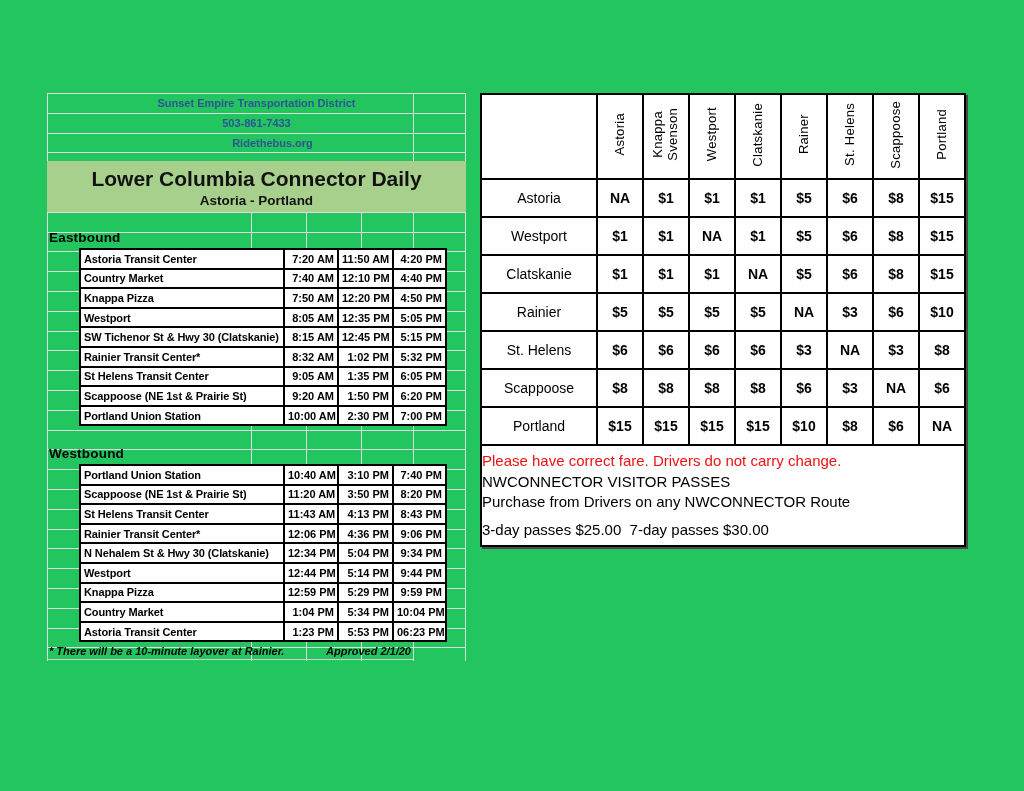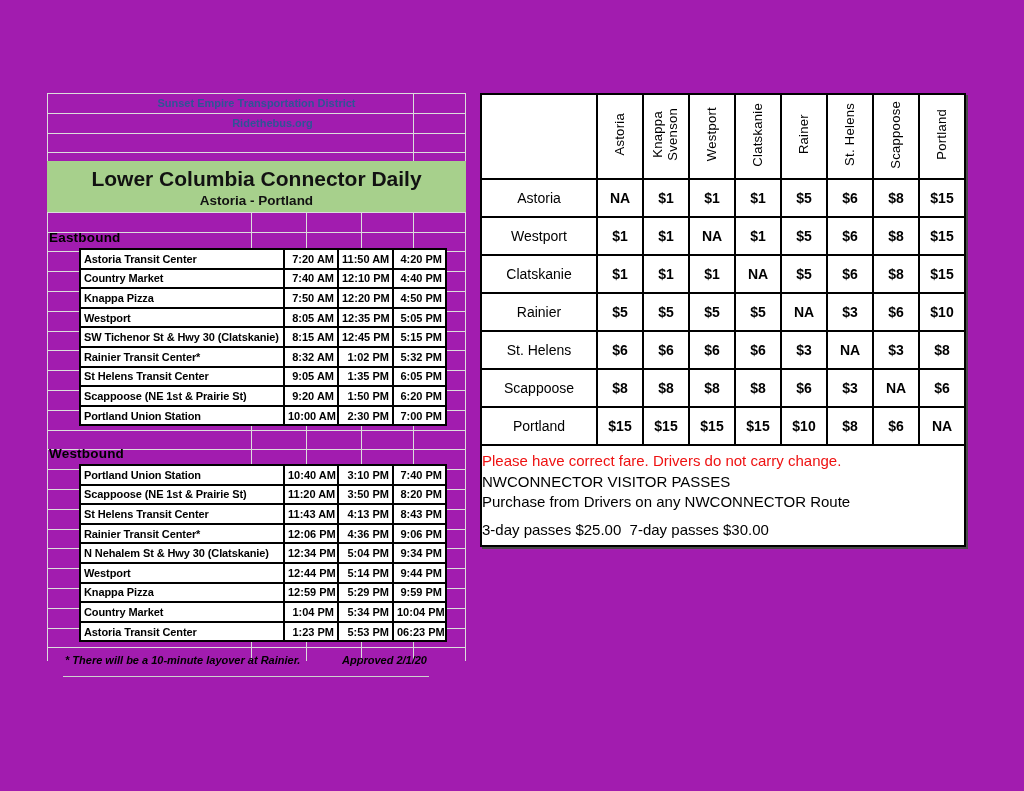--- a/index.html
+++ b/index.html
@@ -1,17 +1,17 @@
 <!DOCTYPE html>
 <html><head>
 <meta charset="utf-8">
 <style>
   html,body{margin:0;padding:0;background:#ffffff;}
   body{width:1024px;height:791px;overflow:hidden;font-family:"Liberation Sans",sans-serif;position:relative;}
-  .page{position:absolute;left:0;top:0;width:1024px;height:791px;background:#a21caf;}
+  .page{position:absolute;left:0;top:0;width:1024px;height:791px;background:#22c55e;}
 
   
   .left-panel{position:absolute;left:47px;top:93px;width:419px;height:567px;
     background-image:repeating-linear-gradient(to bottom,transparent 0 18.8px,#dcdcdc 18.8px 19.8px);
     border-top:1px solid #dcdcdc;}
   .vline{position:absolute;top:0;bottom:0;width:1px;background:#dcdcdc;z-index:1;}
   .vline.partial{top:118px;}
   .v0{left:0;} .v1{left:204px;} .v2{left:259px;} .v3{left:314px;} .v4{left:366px;} .v5{left:418px;}
 
   .org-block{position:absolute;top:0;left:0;width:419px;text-align:center;z-index:2;}
@@ -24,21 +24,21 @@
   .dir-label{position:absolute;left:2px;height:18px;line-height:18px;font-size:13.5px;font-weight:bold;color:#000;z-index:2;letter-spacing:.2px;}
   .dir-east{top:135px;} .dir-west{top:351px;}
 
   table.sched{position:absolute;left:0;width:366px;border-collapse:collapse;table-layout:fixed;background:#fff;z-index:2;margin-left:32px;}
   .sched-east{top:154px;} .sched-west{top:370px;}
   table.sched td{border:2px solid #000;height:17.6px;font-size:11px;font-weight:bold;color:#000;
     padding:0 3px;line-height:12px;white-space:nowrap;overflow:hidden;}
   td.stop{text-align:left;letter-spacing:-.1px;}
   td.time{text-align:right;padding-right:4px;}
 
-  .foot-row{position:absolute;top:549px;left:16px;width:366px;height:34px;z-index:2;
+  .foot-row{position:absolute;top:549px;left:0;width:366px;height:17px;z-index:2;
     border-bottom:1px solid #cfcfcf;display:flex;justify-content:space-between;align-items:center;
     font-size:11px;font-weight:bold;font-style:italic;color:#000;padding:0 2px;box-sizing:border-box;}
 
   
   .fare-panel{position:absolute;left:480px;top:93px;z-index:2;}
   table.fare{border-collapse:collapse;background:#fff;table-layout:fixed;box-shadow:2px 2px 0 #4a4a4a;}
   table.fare th,table.fare td{border:2px solid #000;padding:0;}
   .fare thead th{height:83px;vertical-align:middle;text-align:center;font-weight:normal;}
   .rot{display:inline-block;writing-mode:vertical-rl;transform:rotate(180deg);
     font-size:13px;line-height:1.12;white-space:pre-line;color:#000;letter-spacing:.3px;}
@@ -58,20 +58,21 @@
   <section class="left-panel">
     <div class="vline v0"></div>
     <div class="vline v1 partial"></div>
     <div class="vline v2 partial"></div>
     <div class="vline v3 partial"></div>
     <div class="vline v4"></div>
     <div class="vline v5"></div>
 
     <div class="org-block">
       <div class="org-line" style="color: rgb(47, 84, 150);">Sunset Empire Transportation District</div>
+      <div class="org-line" style="color: rgb(47, 84, 150);">503-861-7433</div>
       <div class="org-line" style="color: rgb(47, 84, 150); padding-left: 32px;">Ridethebus.org</div>
     </div>
 
     <div class="banner" style="background: rgb(167, 208, 140);">
       <div class="banner-title">Lower Columbia Connector Daily</div>
       <div class="banner-sub">Astoria - Portland</div>
     </div>
 
     <div class="dir-label dir-east">Eastbound</div>
 

